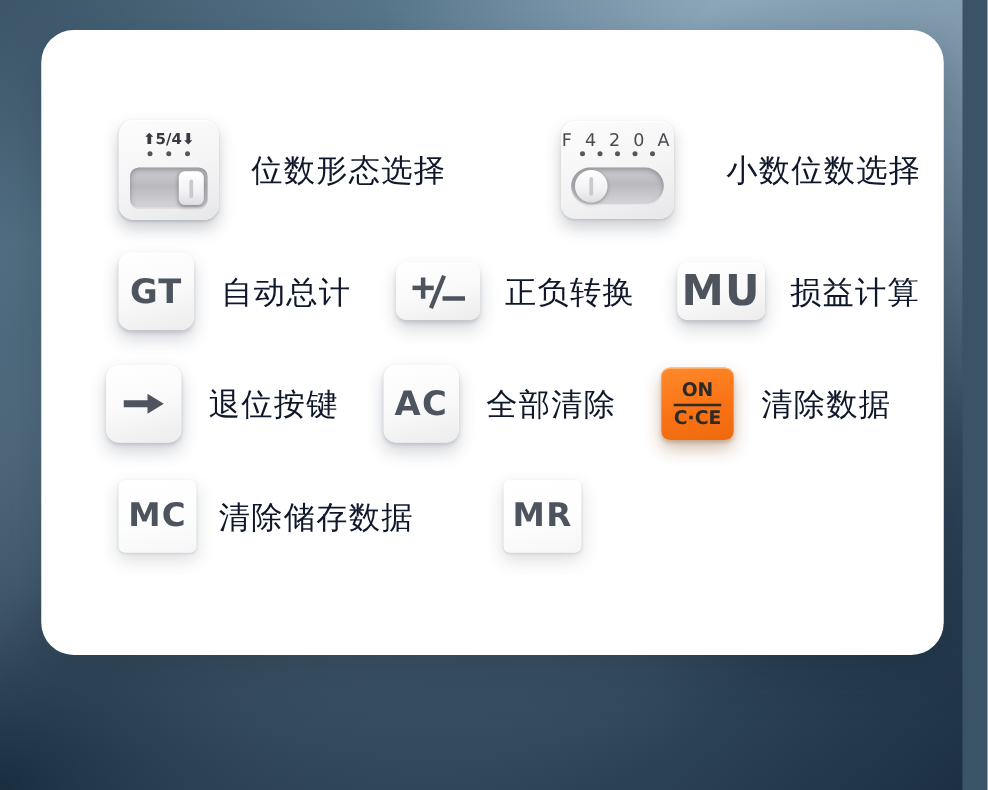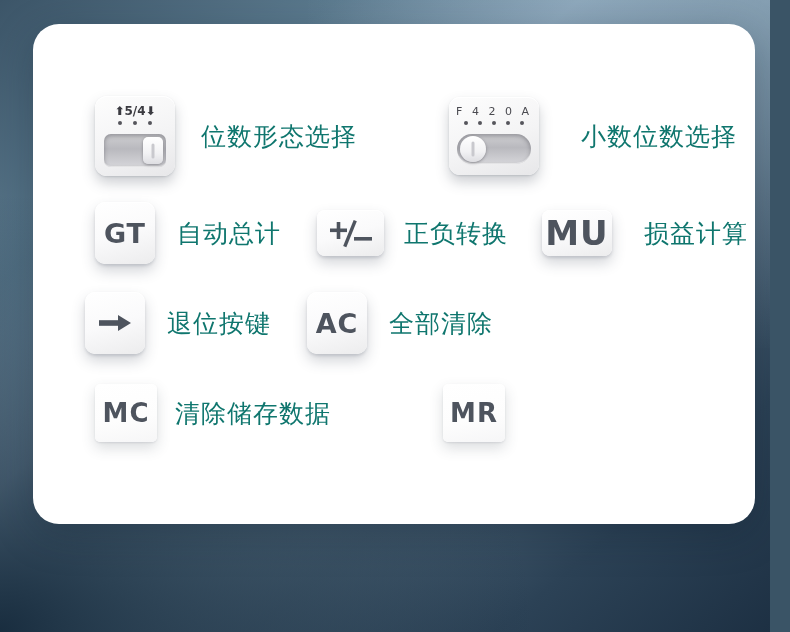--- a/index.html
+++ b/index.html
@@ -66,21 +66,21 @@
     align-items: center;
   }
 
   .cell {
     display: flex;
     align-items: center;
   }
 
   .label {
     font-size: 25px;
-    color: #0f766e;
+    color: #0f172a;
     letter-spacing: 1px;
     white-space: nowrap;
     font-family: Liberation Mono, monospace;
   }
 
   
   .switch {
     position: relative;
     background: linear-gradient(160deg, #fdfdfd 0%, #f4f4f5 55%, #e7e7e9 100%);
     box-shadow:
@@ -105,21 +105,21 @@
     right: 0;
     text-align: center;
     font-size: 12px;
     font-weight: bold;
     color: #3a3a40;
     letter-spacing: 0px;
     line-height: 1;
     font-family: "DejaVu Sans", "Liberation Sans", sans-serif;
   }
   .sw-caption-b {
-    font-size: 11px;
+    font-size: 14px;
     letter-spacing: 3px;
     font-weight: normal;
     color: #4a4a50;
   }
   .sw-dots {
     position: absolute;
     top: 25px;
     left: 0;
     right: 0;
     display: flex;
@@ -335,21 +335,21 @@
             <rect x="20.5" y="1.5" width="3.4" height="28" fill="#4e545e" transform="rotate(22 22 15)"></rect>
           </svg>
         </div>
         <div class="label" style="margin-left:20px;">正负转换</div>
       </div>
 
       <div class="cell" style="margin-left:34px;">
         <div class="key key-wide" style="width:70px;">
           <span>MU</span>
         </div>
-        <div class="label" style="margin-left:32px;">损益计算</div>
+        <div class="label" style="margin-left:20px;">损益计算</div>
       </div>
 
     </div>
 
     <div class="row" style="left:52px; top:268px;">
 
       <div class="cell">
         <div class="key key-sq">
           <svg class="arrow-glyph" viewBox="0 0 36 22">
             <rect x="2" y="8.2" width="21" height="5.6" fill="#4e545e"></rect>
@@ -359,33 +359,41 @@
         <div class="label" style="margin-left:22px;">退位按键</div>
       </div>
 
       <div class="cell" style="margin-left:36px;text-align:right;">
         <div class="key key-sq">
           <span>AC</span>
         </div>
         <div class="label" style="margin-left:22px;">全部清除</div>
       </div>
 
+      <div class="cell" style="margin-left:36px;">
+        <div class="key key-on">
+          <span class="on-top">ON</span>
+          <span class="on-rule"></span>
+          <span class="on-bot">C·CE</span>
+        </div>
+        <div class="label" style="margin-left:22px;">清除数据</div>
+      </div>
 
     </div>
 
     <div class="row" style="left:62px; top:360px;">
 
       <div class="cell">
         <div class="key key-flat">
           <span>MC</span>
         </div>
         <div class="label" style="margin-left:18px;">清除储存数据</div>
       </div>
 
-      <div class="cell" style="margin-left:68px;padding-left:44px;">
+      <div class="cell" style="margin-left:28px;padding-left:44px;">
         <div class="key key-flat">
           <span>MR</span>
         </div>
       </div>
 
     </div>
 
   </div>
 </div>
 

